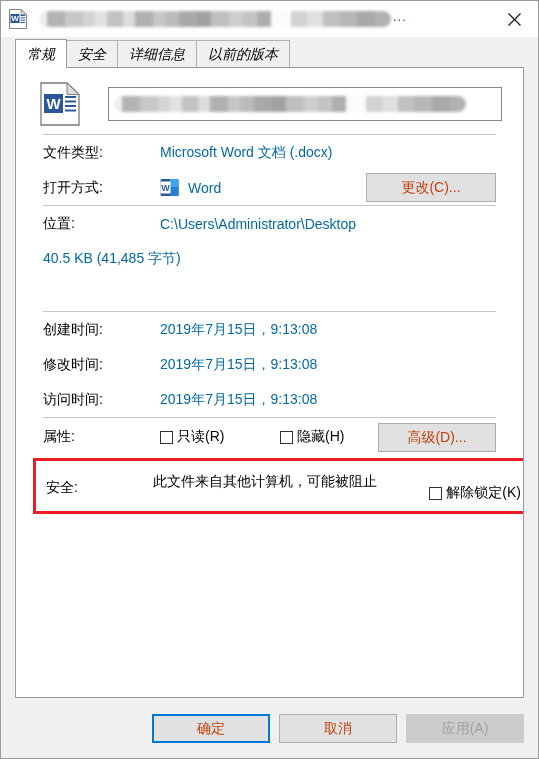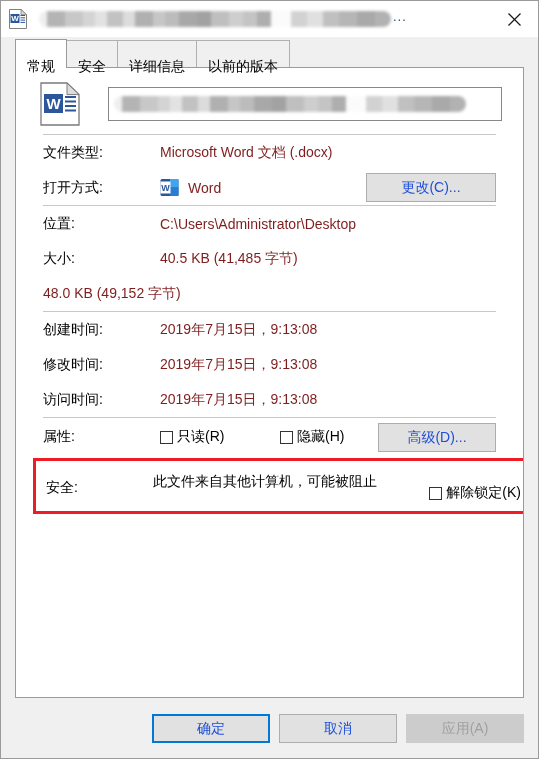--- a/index.html
+++ b/index.html
@@ -117,29 +117,30 @@
     display: flex;
     align-items: flex-end;
     flex: none;
     background: #f0f0f0;
     position: relative;
     z-index: 2;
   }
   .tab {
     height: 27px;
     line-height: 26px;
-    padding: 12px 11px;
+    padding: 0 11px;
     border: 1px solid #b0b0b0;
     border-bottom: none;
     background: #f0f0f0;
     font-size: 14px;
     color: #000;
     margin-right: -1px;
     box-sizing: border-box;
     white-space: nowrap;
+    font-style: italic;
   }
   .tab.active {
     background: #ffffff;
     height: 29px;
     line-height: 28px;
     border-color: #9a9a9a;
     position: relative;
     z-index: 3;
     margin-bottom: -1px;
   }
@@ -237,41 +238,41 @@
   }
   .row .lbl {
     width: 117px;
     flex: none;
     font-size: 14px;
     color: #000;
   }
   .row .val {
     flex: 1;
     font-size: 14px;
-    color: #7f1d1d;
+    color: #0369a1;
     display: flex;
     align-items: center;
     min-width: 0;
   }
   .appicon {
     width: 19px;
     height: 19px;
     margin-right: 9px;
     flex: none;
   }
 
   
   .btn {
     min-width: 118px;
     height: 29px;
     background: #e1e1e1;
     border: 1px solid #adadad;
     font-family: "Liberation Sans", "DejaVu Sans", sans-serif;
     font-size: 14px;
-    color: #1d4ed8;
+    color: #c2410c;
     box-sizing: border-box;
     text-align: center;
     line-height: 27px;
     padding: 0 8px;
     cursor: default;
     white-space: nowrap;
   }
   .btn.wide { min-width: 130px; }
 
   
@@ -438,25 +439,23 @@
       </div>
 
       <div class="sep"></div>
 
       <div class="rows">
         <div class="row">
           <div class="lbl">位置:</div>
           <div class="val">C:\Users\Administrator\Desktop</div>
         </div>
         <div class="row">
-          <div class="lbl">大小:</div>
           <div class="val">40.5 KB (41,485 字节)</div>
         </div>
         <div class="row">
-          <div class="val">48.0 KB (49,152 字节)</div>
         </div>
       </div>
 
       <div class="sep"></div>
 
       <div class="rows">
         <div class="row">
           <div class="lbl">创建时间:</div>
           <div class="val">2019年7月15日，9:13:08</div>
         </div>

